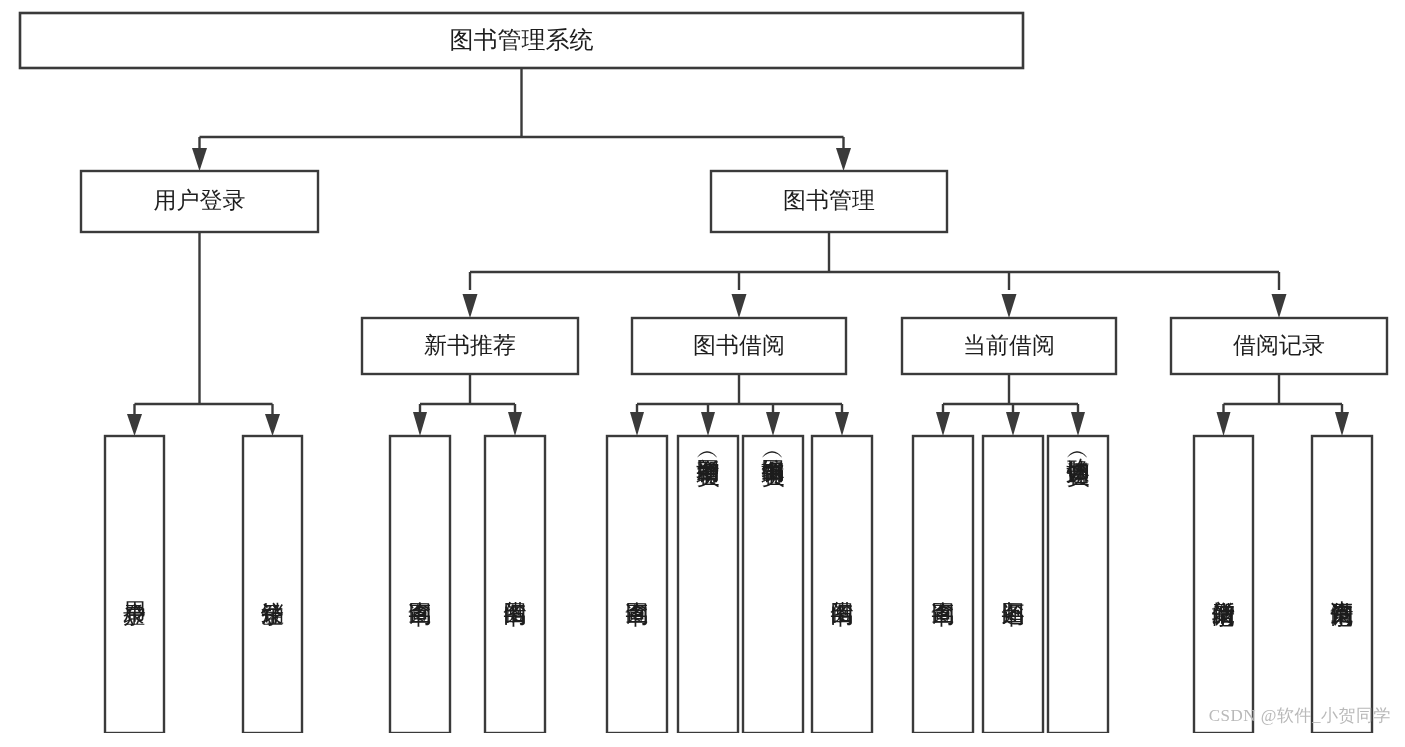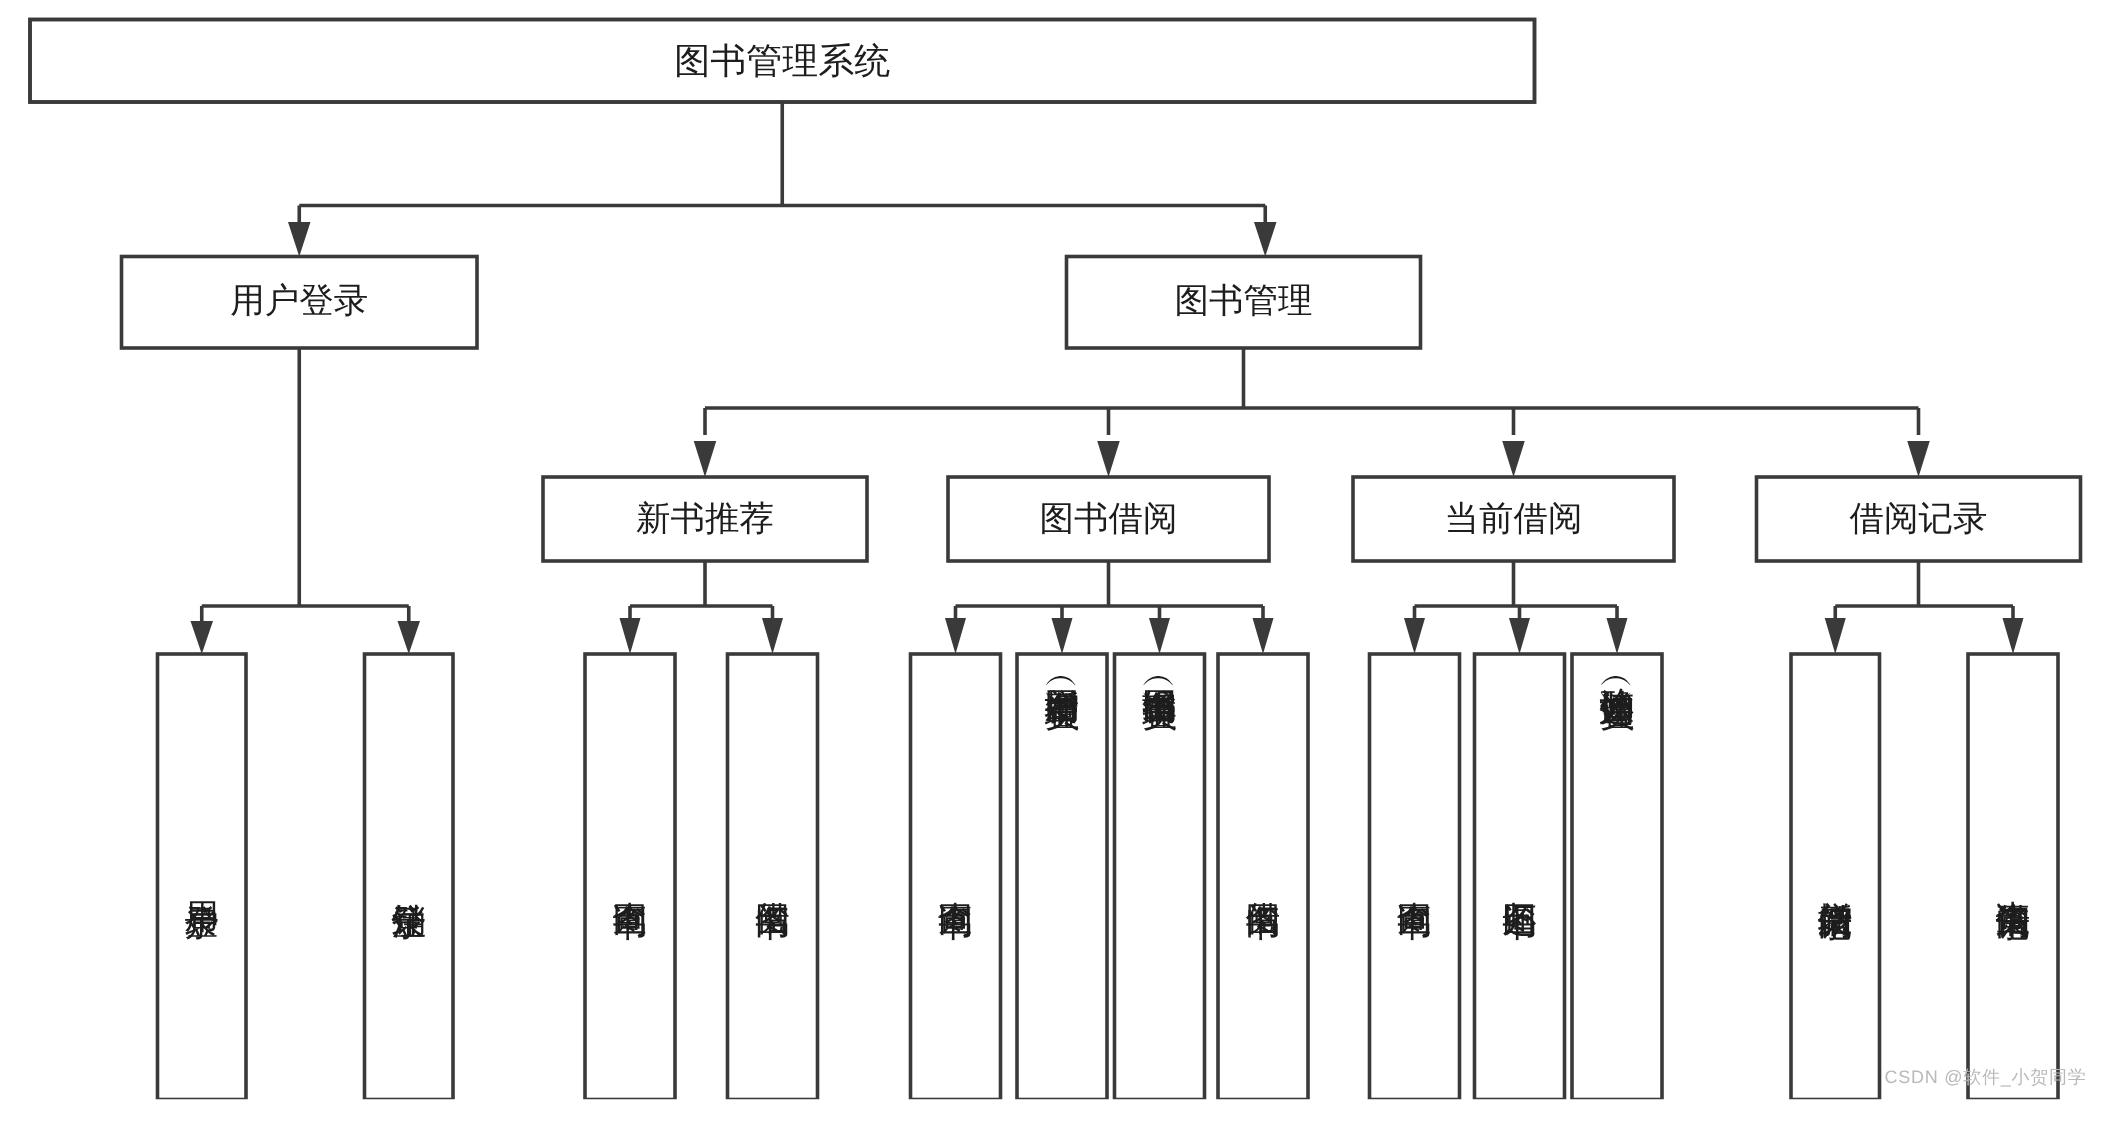--- a/index.html
+++ b/index.html
@@ -67,22 +67,22 @@
     font-size: 23px;
     line-height: 1.18;
     color: #1d1d1d;
     letter-spacing: 1px;
     white-space: nowrap;
   }
   #watermark {
     position: absolute;
     right: 14px;
     bottom: 6px;
-    font-family: Liberation Sans, sans-serif;
-    font-size: 12px;
+    font-family: Liberation Serif, serif;
+    font-size: 17px;
     color: #b9b9b9;
     letter-spacing: 0.5px;
     white-space: nowrap;
   }
 </style>
 </head>
 <body>
 
 <div id="stage">
 

